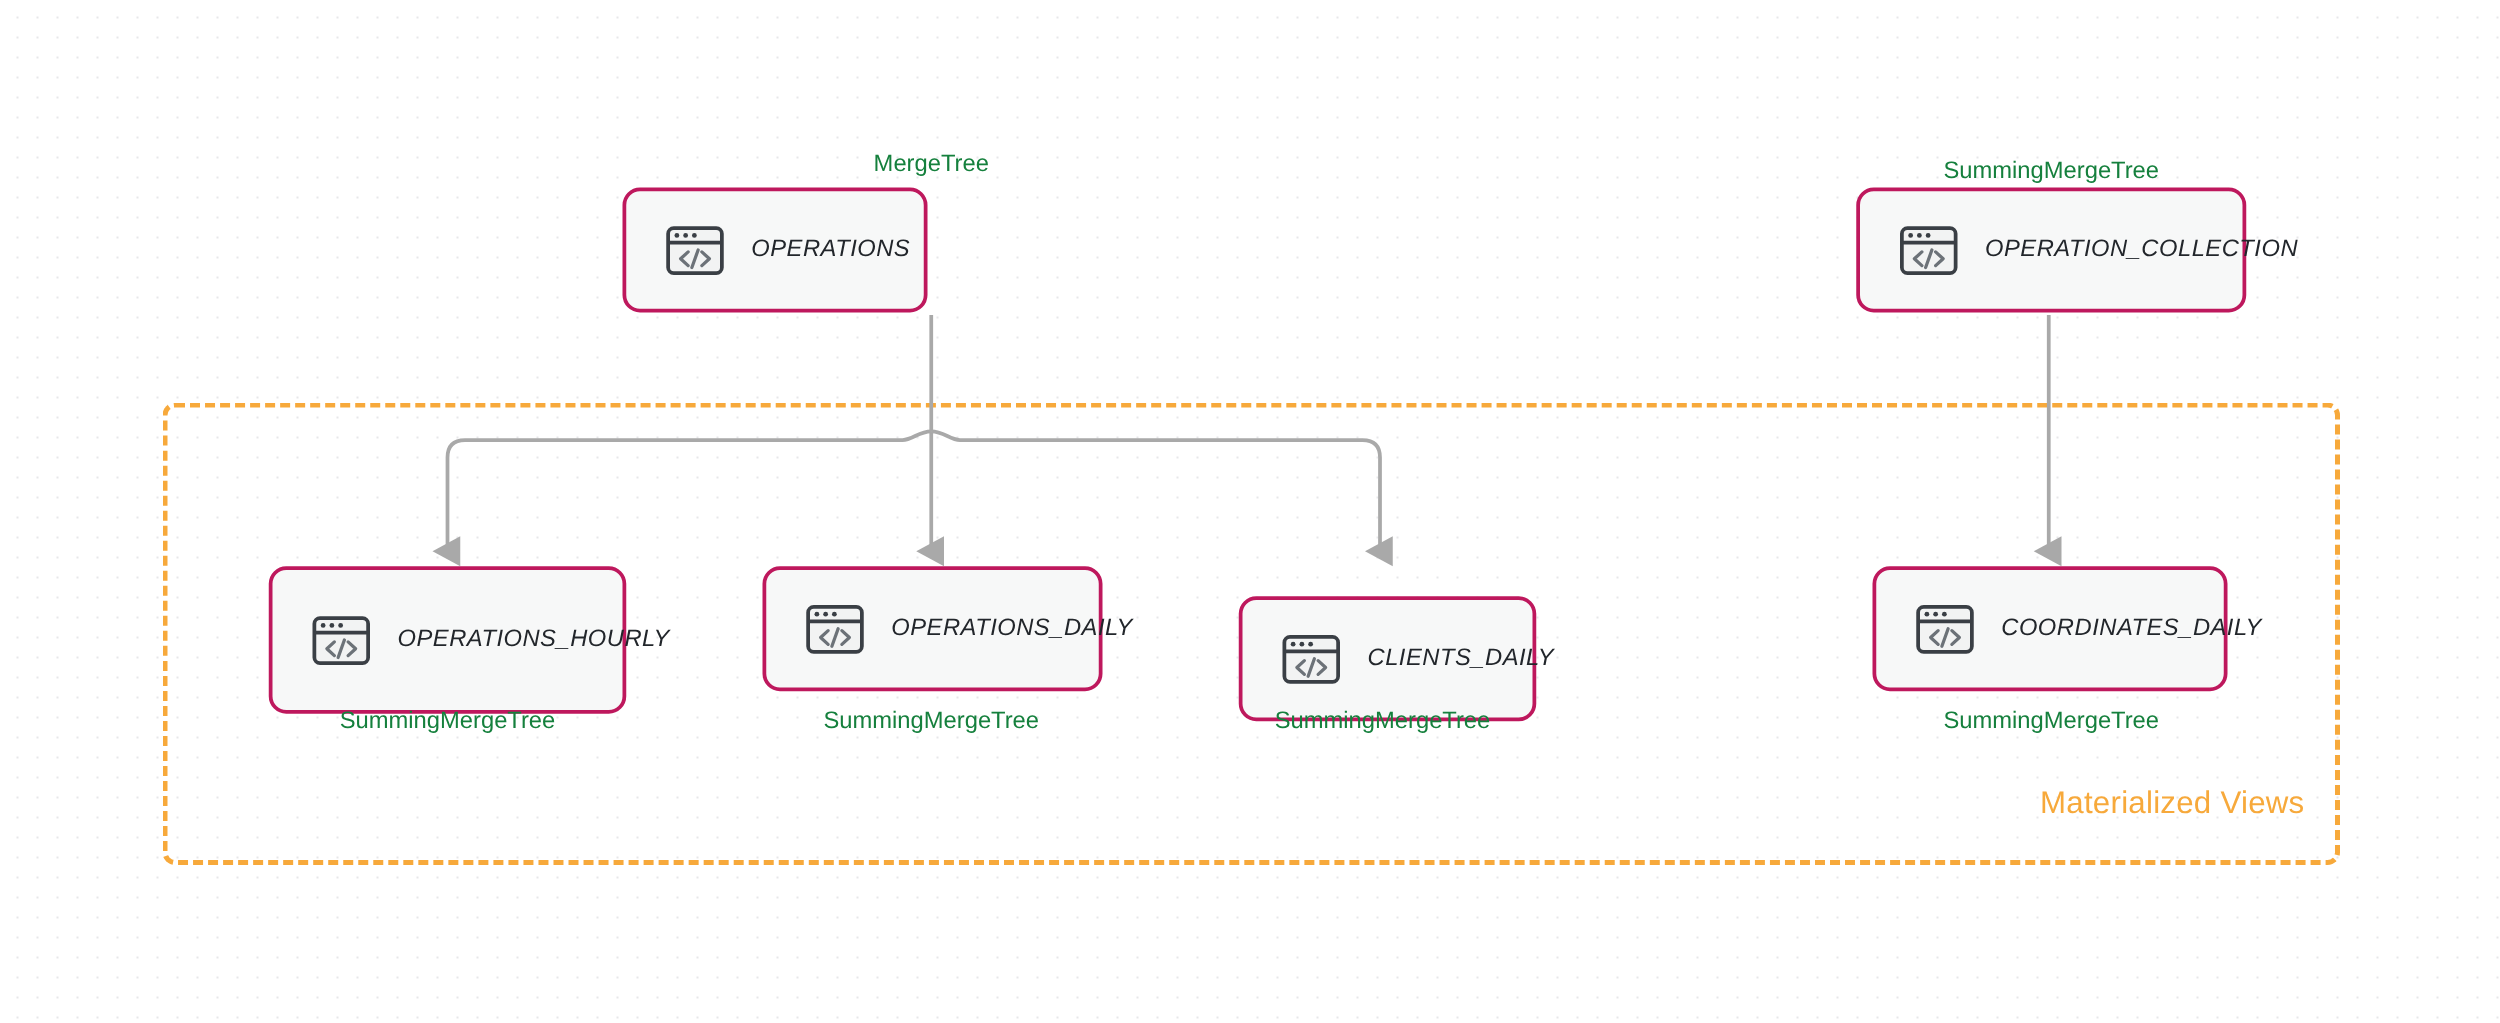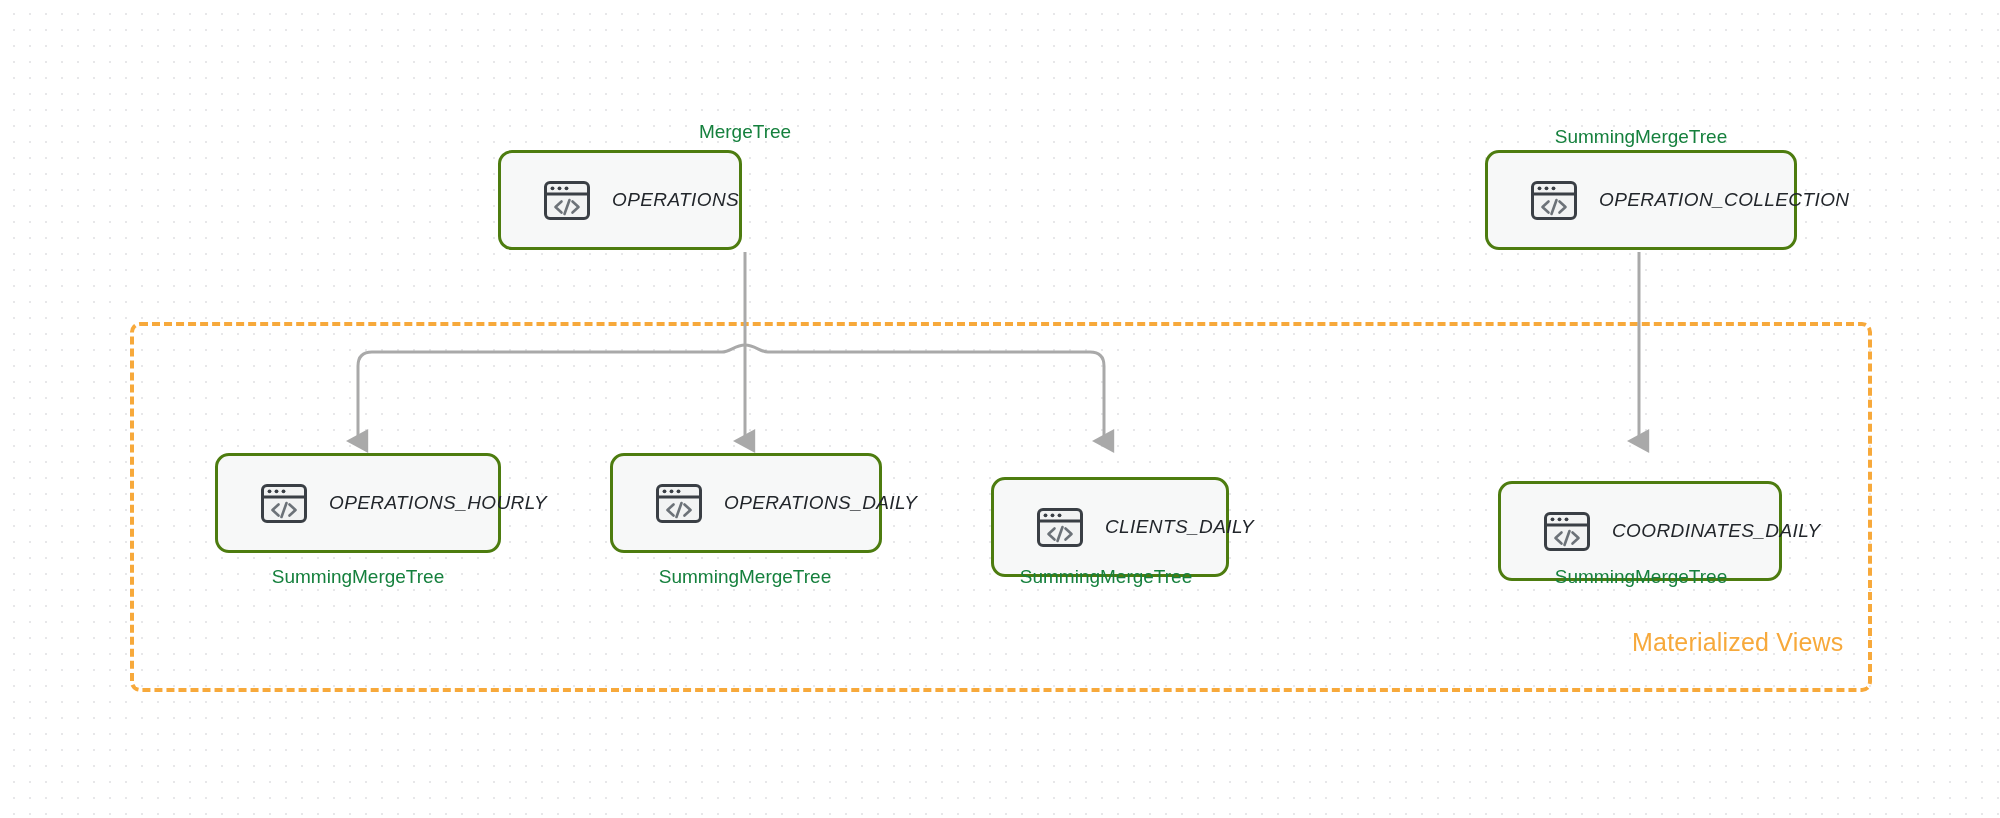--- a/index.html
+++ b/index.html
@@ -50,23 +50,23 @@
     letter-spacing: 0.2px;
     white-space: nowrap;
   }
 
   
   .node {
     position: absolute;
     display: flex;
     align-items: center;
     background: #f7f8f8;
-    border: 3px solid #4d7c0f;
+    border: 3px solid #be185d;
     border-radius: 14px;
-    padding-left: 39px;
+    padding-left: 28px;
   }
 
   .node-icon {
     flex: 0 0 auto;
     width: 54px;
     height: 54px;
     margin-right: 18px;
   }
 
   .node-label {
@@ -141,21 +141,21 @@
         <circle cx="19.5" cy="15.3" r="1.9" fill="#3a3f45"></circle>
         <circle cx="26.5" cy="15.3" r="1.9" fill="#3a3f45"></circle>
         <path d="M21.5 28.5 L15.5 34 L21.5 39.5" fill="none" stroke="#6c7278" stroke-width="2.6" stroke-linecap="round" stroke-linejoin="round"></path>
         <path d="M32.5 28.5 L38.5 34 L32.5 39.5" fill="none" stroke="#6c7278" stroke-width="2.6" stroke-linecap="round" stroke-linejoin="round"></path>
         <line x1="29.5" y1="27" x2="24.5" y2="41" stroke="#6c7278" stroke-width="2.6" stroke-linecap="round"></line>
       </svg>
     </span>
     <span class="node-label">OPERATION_COLLECTION</span>
   </div>
 
-  <div class="node" style="left:215px; top:453px; width:286px; height:100px;">
+  <div class="node" style="left:215px; top:453px; width:286px; height:118px;">
     <span class="node-icon">
       <svg viewBox="0 0 54 54" width="54" height="54">
         <rect x="5.5" y="9.5" width="43" height="36" rx="4.5" fill="#f2f3f3" stroke="#3a3f45" stroke-width="3"></rect>
         <line x1="5.5" y1="21" x2="48.5" y2="21" stroke="#3a3f45" stroke-width="3"></line>
         <circle cx="12.5" cy="15.3" r="1.9" fill="#3a3f45"></circle>
         <circle cx="19.5" cy="15.3" r="1.9" fill="#3a3f45"></circle>
         <circle cx="26.5" cy="15.3" r="1.9" fill="#3a3f45"></circle>
         <path d="M21.5 28.5 L15.5 34 L21.5 39.5" fill="none" stroke="#6c7278" stroke-width="2.6" stroke-linecap="round" stroke-linejoin="round"></path>
         <path d="M32.5 28.5 L38.5 34 L32.5 39.5" fill="none" stroke="#6c7278" stroke-width="2.6" stroke-linecap="round" stroke-linejoin="round"></path>
         <line x1="29.5" y1="27" x2="24.5" y2="41" stroke="#6c7278" stroke-width="2.6" stroke-linecap="round"></line>
@@ -192,21 +192,21 @@
         <circle cx="26.5" cy="15.3" r="1.9" fill="#3a3f45"></circle>
         <path d="M21.5 28.5 L15.5 34 L21.5 39.5" fill="none" stroke="#6c7278" stroke-width="2.6" stroke-linecap="round" stroke-linejoin="round"></path>
         <path d="M32.5 28.5 L38.5 34 L32.5 39.5" fill="none" stroke="#6c7278" stroke-width="2.6" stroke-linecap="round" stroke-linejoin="round"></path>
         <line x1="29.5" y1="27" x2="24.5" y2="41" stroke="#6c7278" stroke-width="2.6" stroke-linecap="round"></line>
       </svg>
     </span>
     <span class="node-label">CLIENTS_DAILY</span>
   </div>
   <div class="engine-caption" style="left:1106px; top:566px;">SummingMergeTree</div>
 
-  <div class="node" style="left:1498px; top:453px; width:284px; height:100px;margin-top:28px;">
+  <div class="node" style="left:1498px; top:453px; width:284px; height:100px;">
     <span class="node-icon">
       <svg viewBox="0 0 54 54" width="54" height="54">
         <rect x="5.5" y="9.5" width="43" height="36" rx="4.5" fill="#f2f3f3" stroke="#3a3f45" stroke-width="3"></rect>
         <line x1="5.5" y1="21" x2="48.5" y2="21" stroke="#3a3f45" stroke-width="3"></line>
         <circle cx="12.5" cy="15.3" r="1.9" fill="#3a3f45"></circle>
         <circle cx="19.5" cy="15.3" r="1.9" fill="#3a3f45"></circle>
         <circle cx="26.5" cy="15.3" r="1.9" fill="#3a3f45"></circle>
         <path d="M21.5 28.5 L15.5 34 L21.5 39.5" fill="none" stroke="#6c7278" stroke-width="2.6" stroke-linecap="round" stroke-linejoin="round"></path>
         <path d="M32.5 28.5 L38.5 34 L32.5 39.5" fill="none" stroke="#6c7278" stroke-width="2.6" stroke-linecap="round" stroke-linejoin="round"></path>
         <line x1="29.5" y1="27" x2="24.5" y2="41" stroke="#6c7278" stroke-width="2.6" stroke-linecap="round"></line>

